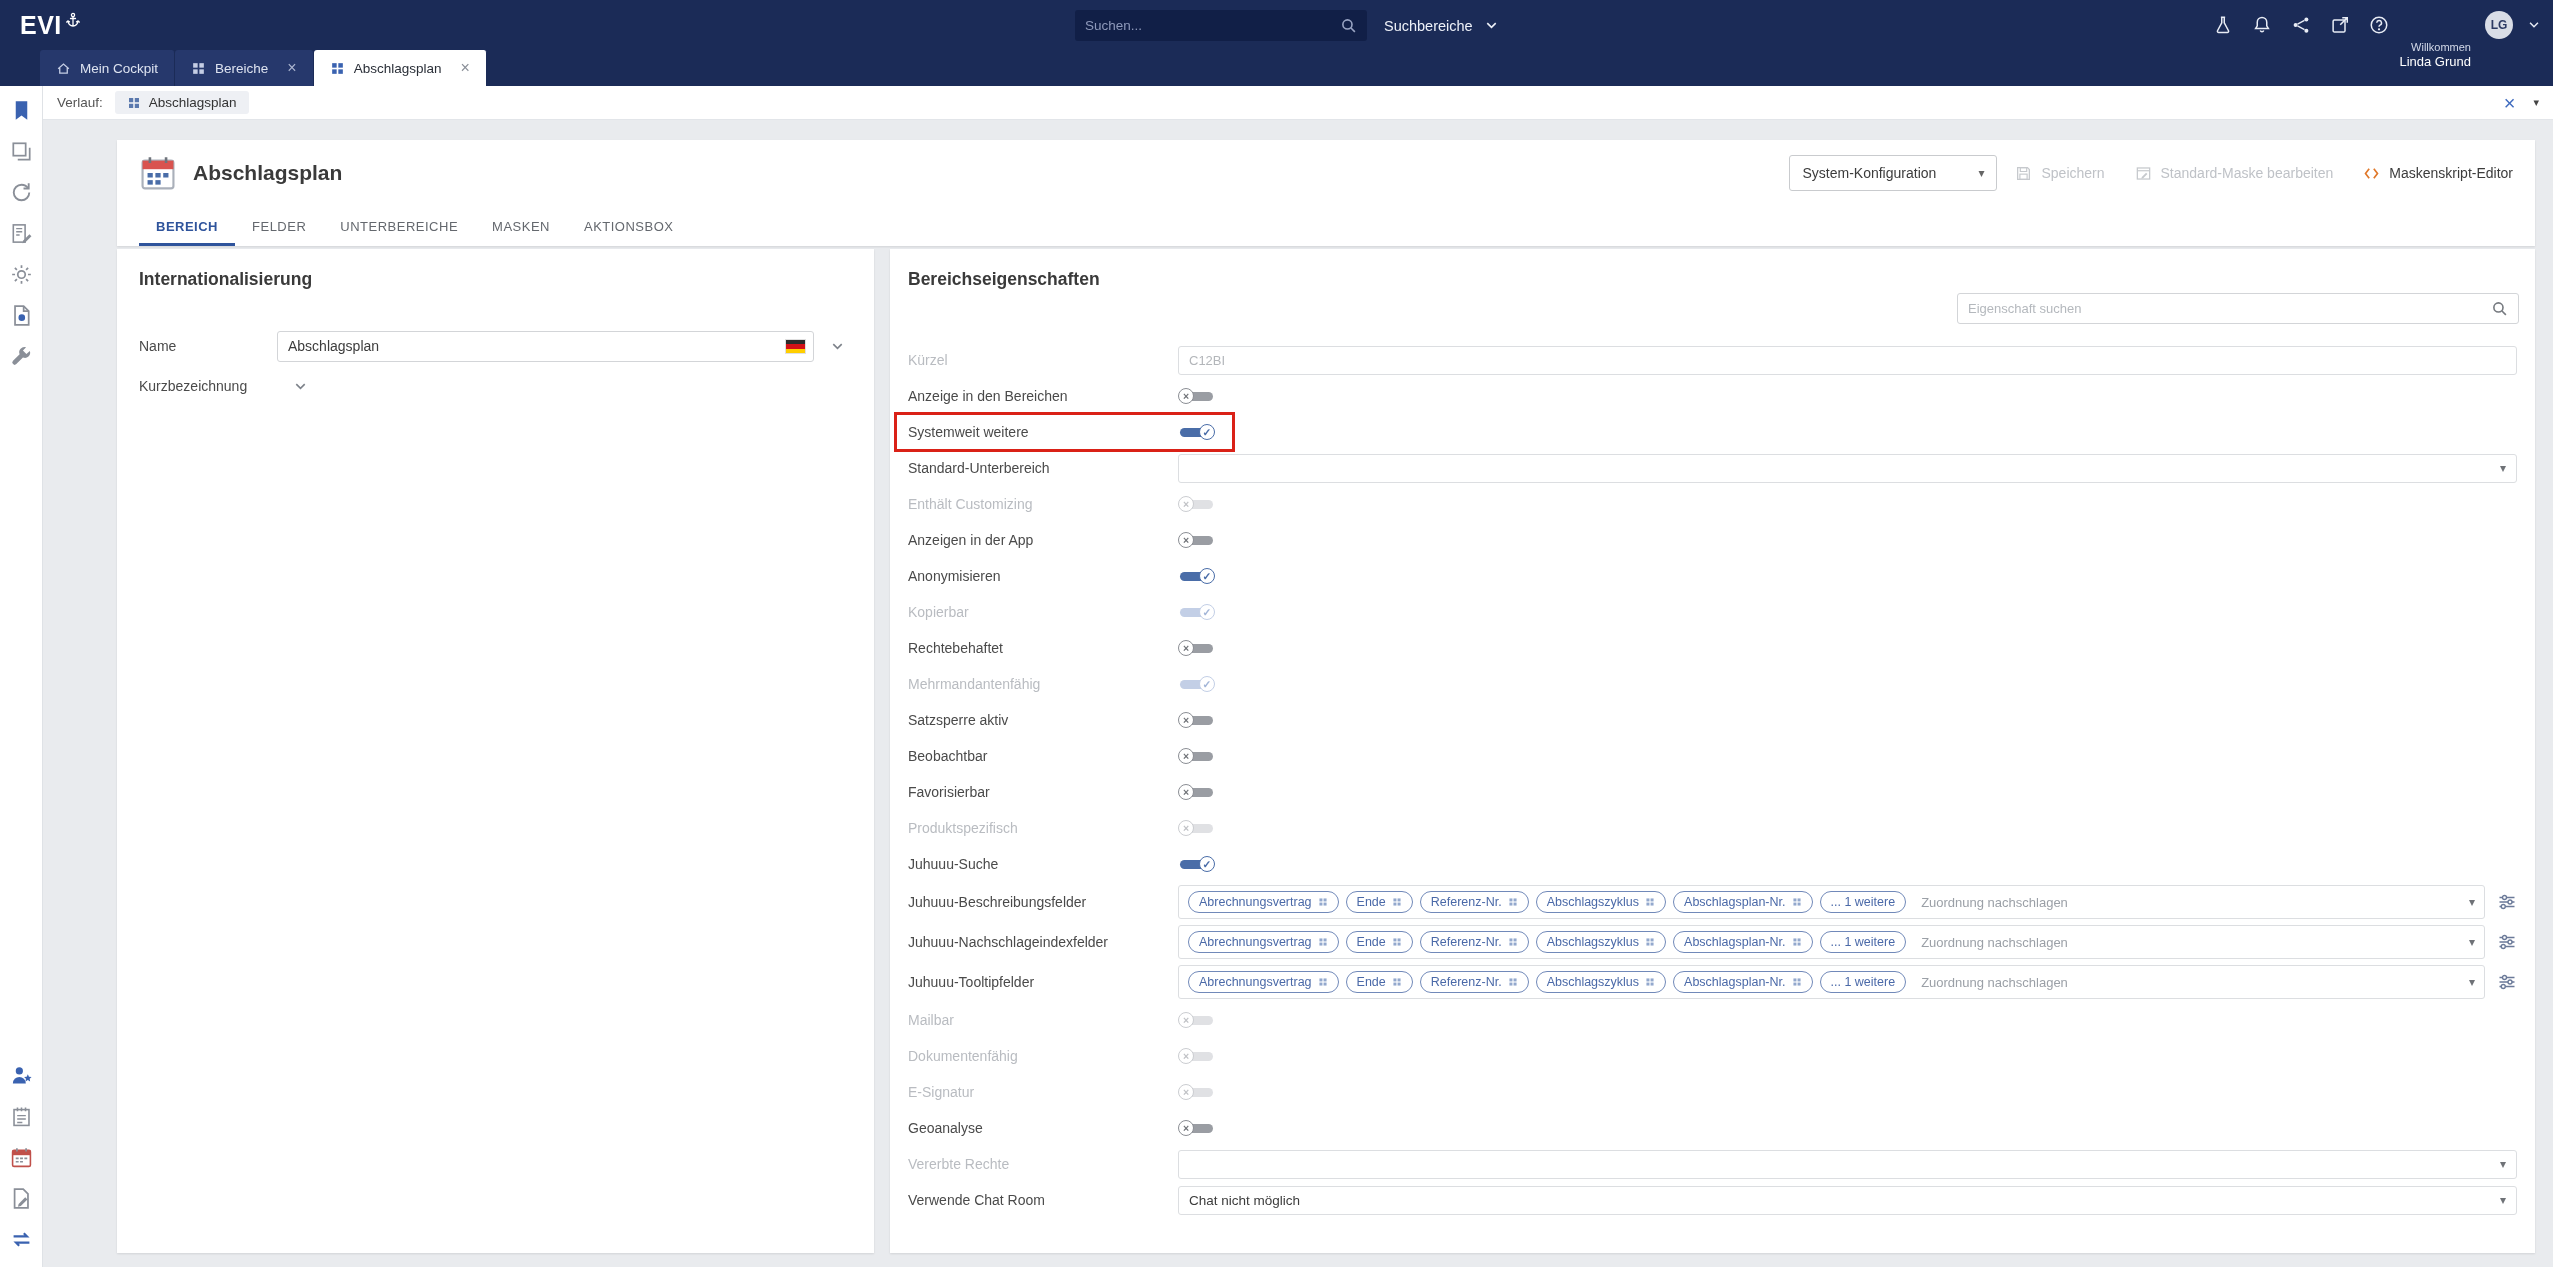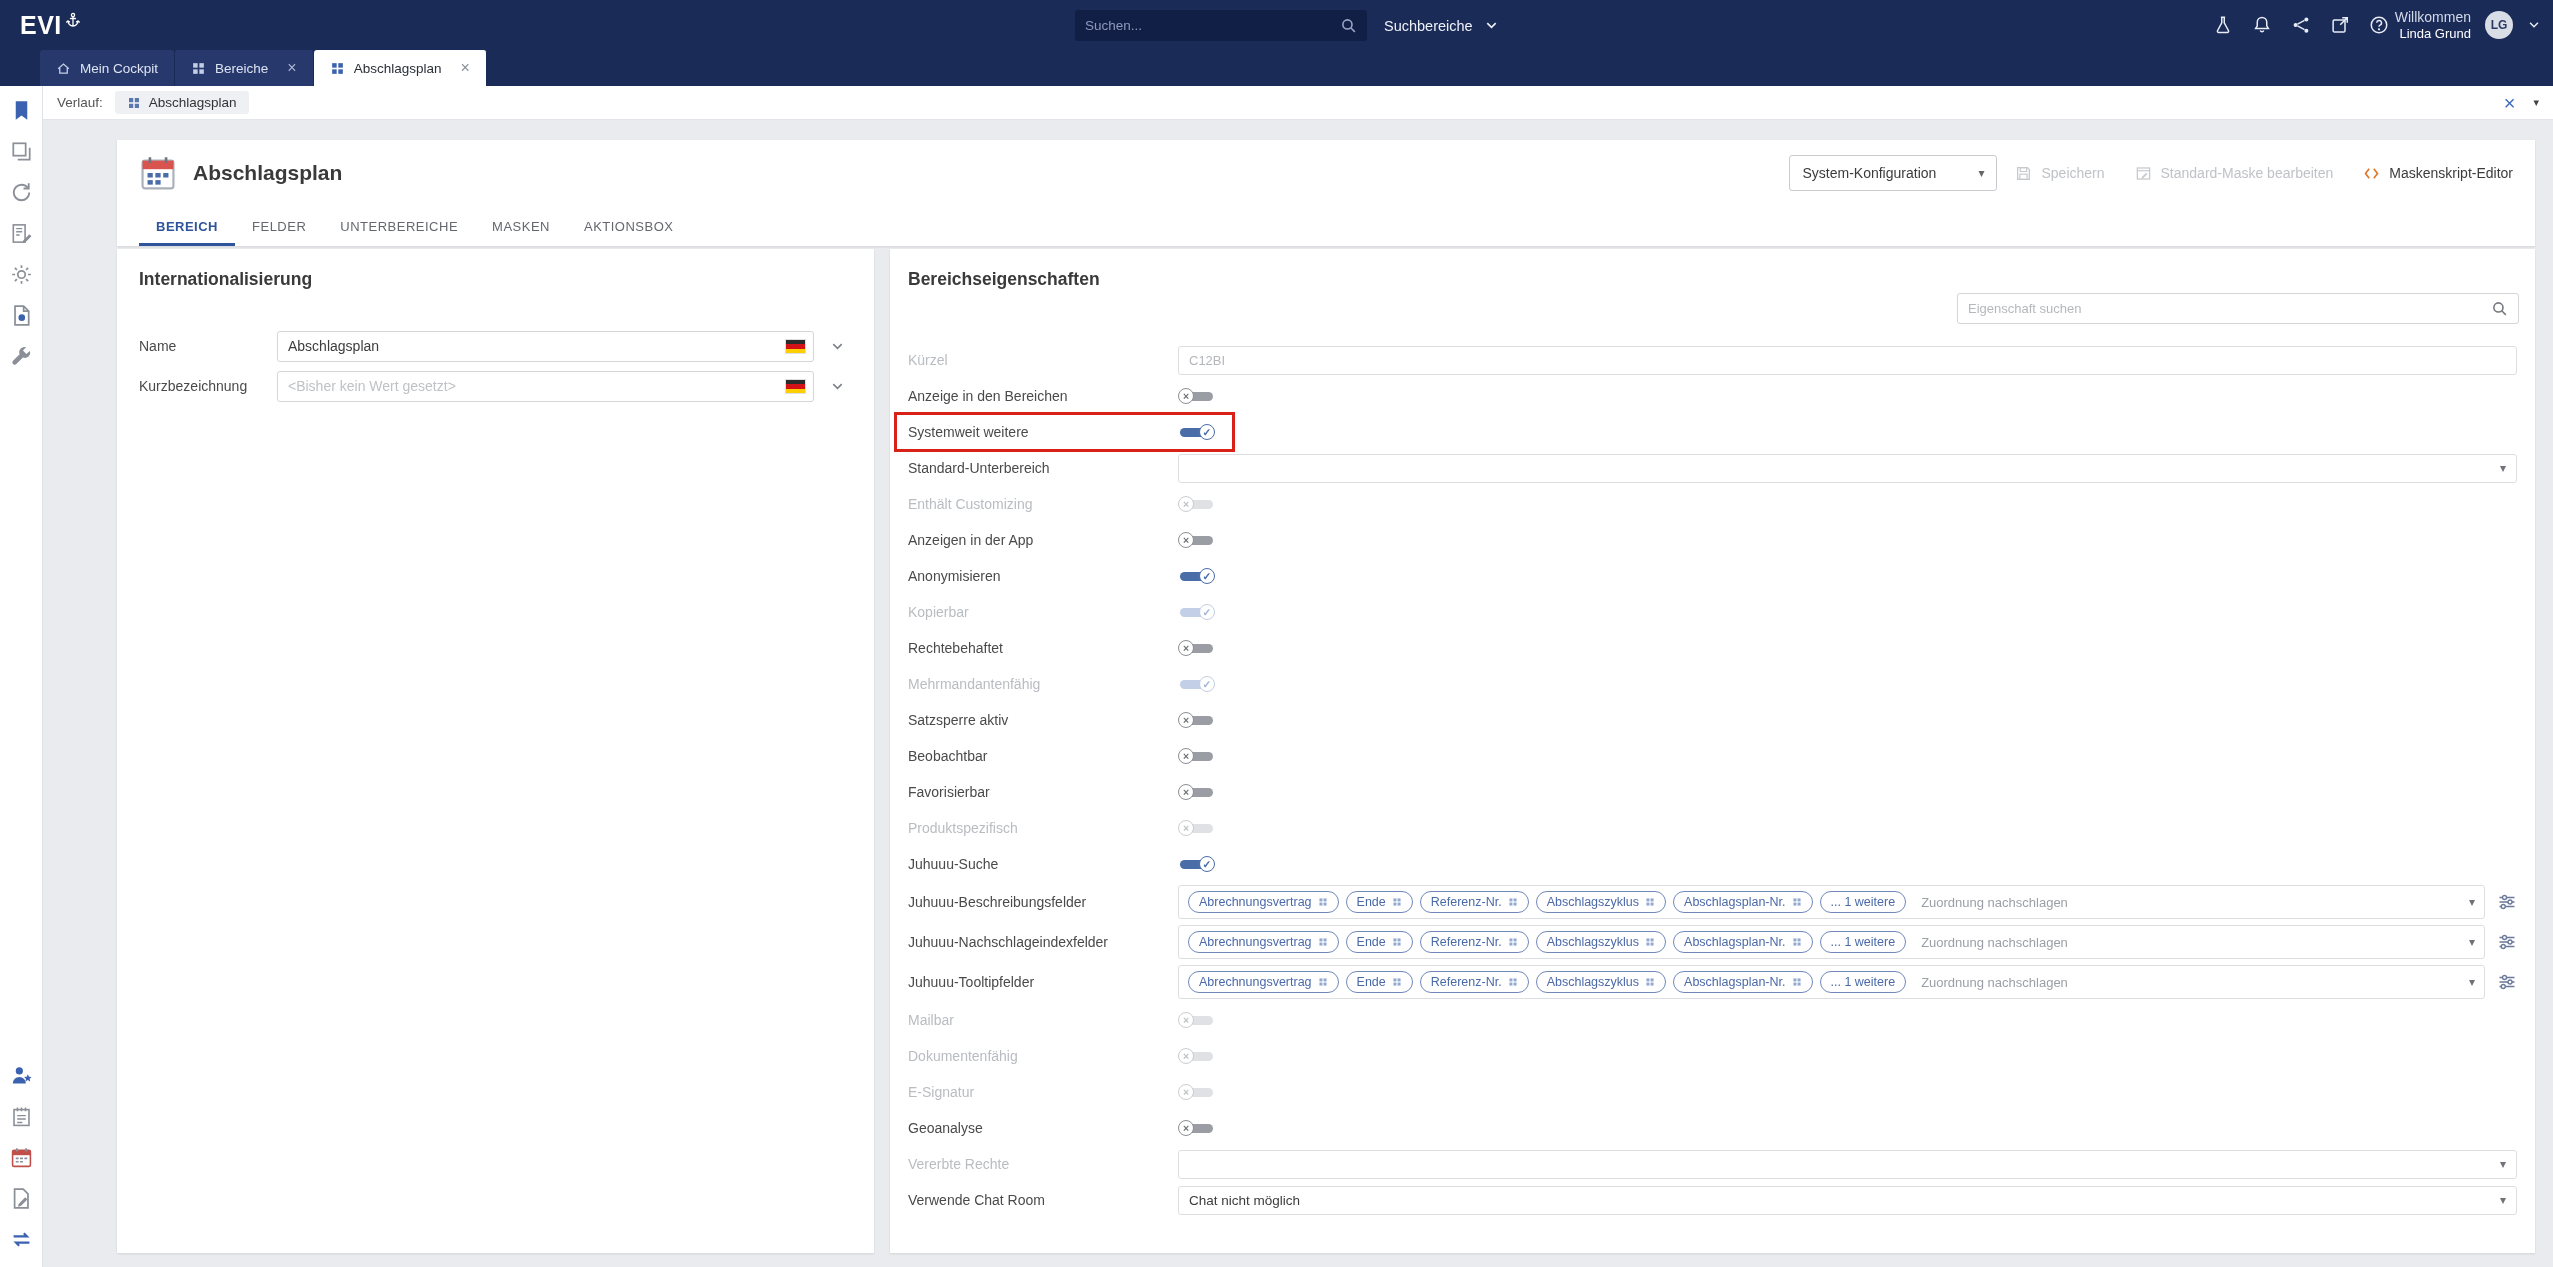--- a/index.html
+++ b/index.html
@@ -20,21 +20,21 @@
   .logo .ic { width: 16px; height: 16px; color: #fff; margin-top: 1px; }
   .tb-search { position: absolute; left: 1075px; top: 10px; width: 292px; height: 31px; background: #111f47; border-radius: 3px; display: flex; align-items: center; padding: 0 10px; }
   .tb-search input { flex: 1; background: transparent; border: none; outline: none; color: #d6dcea; font-size: 13.5px; font-family: inherit; }
   .tb-search input::placeholder { color: #8e99ba; }
   .tb-search .ic { width: 17px; height: 17px; color: #9aa5c4; }
   .tb-scope { position: absolute; left: 1384px; top: 10px; height: 31px; display: flex; align-items: center; gap: 11px; font-size: 14.5px; color: #eef1f8; cursor: pointer; }
   .tb-scope .ic { width: 15px; height: 15px; color: #eef1f8; }
   .tb-icons { position: absolute; right: 164px; top: 0; height: 50px; display: flex; align-items: center; gap: 19px; }
   .tb-icons .ic { width: 20px; height: 20px; color: #e8ecf5; cursor: pointer; }
   .tb-welcome { position: absolute; right: 82px; top: 8px; text-align: right; line-height: 1.3; }
-  .w1 { display: block; font-size: 14px; color: #d3d9e9; }
+  .w1 { display: block; font-size: 11px; color: #d3d9e9; margin-top: 32px; }
   .w2 { display: block; font-size: 13px; color: #fff; }
   .tb-avatar { position: absolute; right: 40px; top: 11px; width: 28px; height: 28px; border-radius: 50%; background: #d9dde6; color: #2c3a63; font-size: 12px; font-weight: bold; display: flex; align-items: center; justify-content: center; cursor: pointer; }
   .tb-caret { position: absolute; right: 12px; top: 18px; width: 14px; height: 14px; color: #e8ecf5; cursor: pointer; }
 
   
   .tabbar { height: 36px; background: #1b2b57; display: flex; padding-left: 40px; }
   .tab { display: flex; align-items: center; gap: 9px; padding: 0 16px; font-size: 13.5px; color: #dde3f0; background: #26386c; border-right: 1px solid #1b2b57; cursor: pointer; border-radius: 3px 3px 0 0; }
   .tab .ic { width: 15px; height: 15px; color: #c4cde4; }
   .tab-close { margin-left: 10px; font-size: 16px; color: #aab4cf; line-height: 1; }
   .tab.active { background: #fff; color: #2a2f38; }
@@ -411,21 +411,20 @@
                 <span class="field-label">Name</span>
                 <span class="input-wrap"><input value="Abschlagsplan" placeholder="" style=""><span class="flag"></span></span>
                 <span class="ic field-caret">
                   <svg viewBox="0 0 16 16">
                     <path d="M3.5 5.5L8 10l4.5-4.5" fill="none" stroke="currentColor" stroke-width="1.7"></path>
                   </svg>
                 </span>
               </div>
               <div class="field-row">
                 <span class="field-label">Kurzbezeichnung</span>
-                <span class="input-wrap"><input value="" placeholder="&lt;Bisher kein Wert gesetzt&gt;" style=""><span class="flag"></span></span>
                 <span class="ic field-caret">
                   <svg viewBox="0 0 16 16">
                     <path d="M3.5 5.5L8 10l4.5-4.5" fill="none" stroke="currentColor" stroke-width="1.7"></path>
                   </svg>
                 </span>
               </div>
             </div>
         </section>
 
         <section class="card right-panel">

